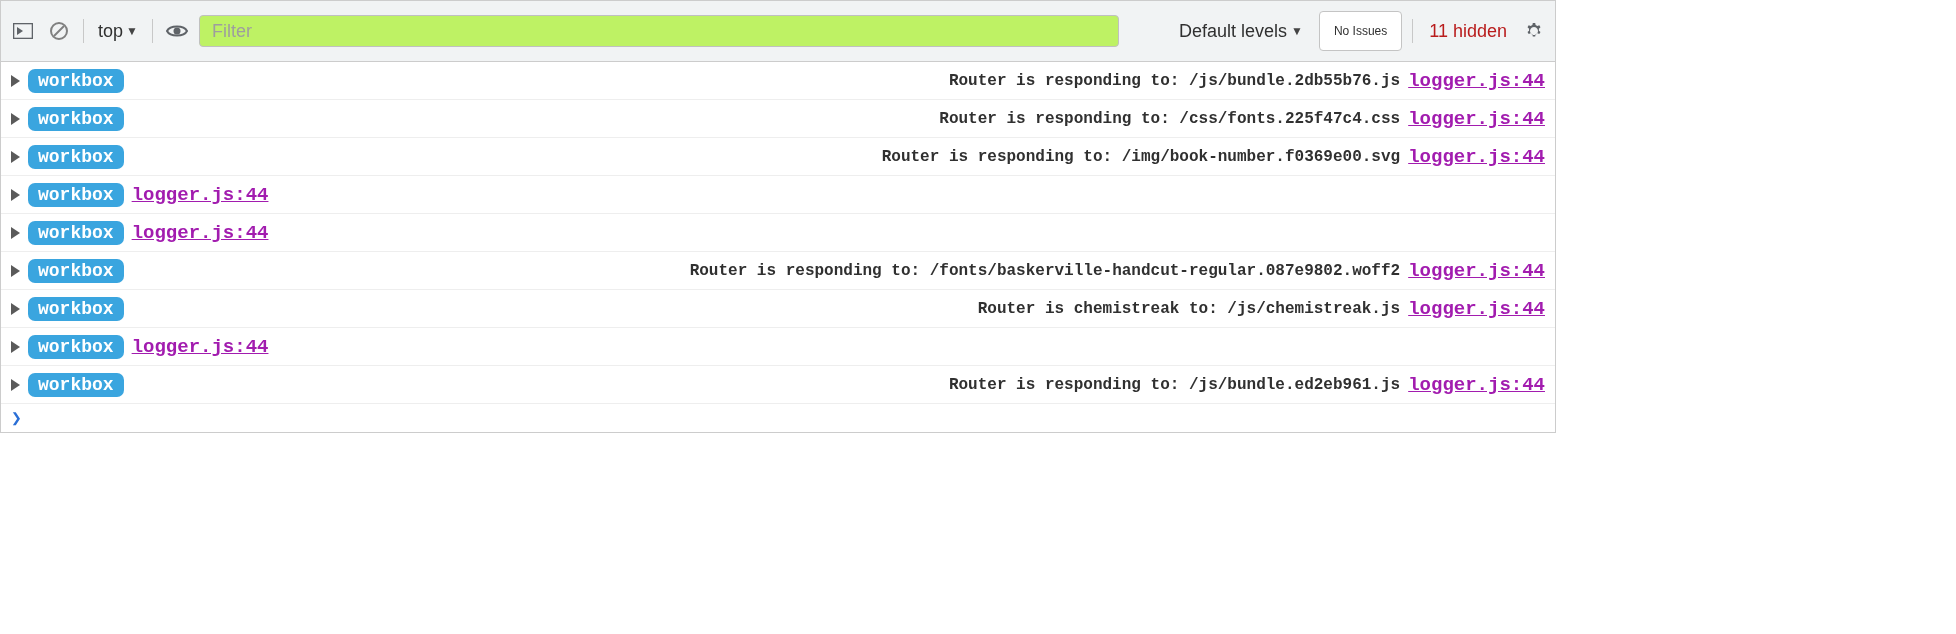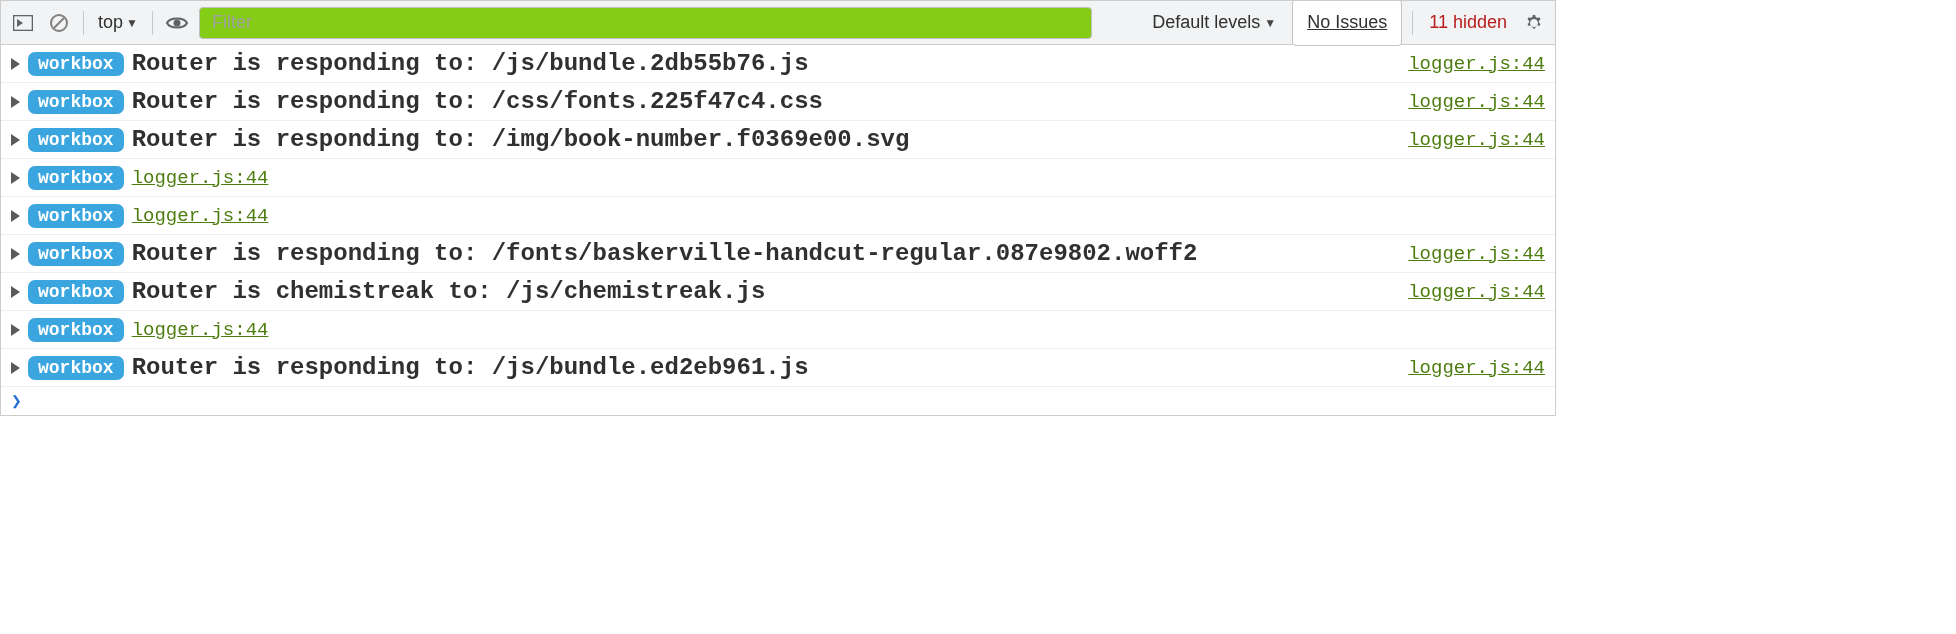--- a/index.html
+++ b/index.html
@@ -8,21 +8,21 @@
       font-size: 16px;
       background: #fff;
       color: #303030;
       width: 1556px;
       border: 1px solid #ccc;
     }
     .mono { font-family: "SF Mono", Menlo, Consolas, "Courier New", monospace; }
     .toolbar {
       display: flex;
       align-items: center;
-      height: 44px;
+      height: 61px;
       border-bottom: 1px solid #ccc;
       padding: 0 8px;
       gap: 8px;
       background: #f1f3f4;
     }
     .toolbar .icon-btn {
       width: 28px;
       height: 28px;
       display: flex;
       align-items: center;
@@ -44,21 +44,21 @@
       padding: 0 4px;
       cursor: pointer;
       font-size: 18px;
     }
     .context-select .tri { font-size: 12px; color: #444; }
     .filter-input {
       flex: 1;
       height: 32px;
       border: 1px solid #c0c0c0;
       border-radius: 4px;
-      background: #84cc16;
+      background: #bef264;
       padding: 0 12px;
       font-size: 18px;
       color: #303030;
       outline: none;
     }
     .filter-input::placeholder { color: #9e9e9e; }
     .levels {
       display: flex;
       align-items: center;
       gap: 4px;
@@ -67,24 +67,23 @@
       cursor: pointer;
       font-size: 18px;
       margin-left: 44px;
     }
     .levels .tri { font-size: 12px; color: #444; }
     .issues-btn {
       background: #fff;
       border: 1px solid #c4c4c4;
       border-radius: 4px;
       padding: 12px 14px;
-      font-size: 18px;
-      cursor: pointer;
-      color: #303030;
-      text-decoration: underline;
+      font-size: 12px;
+      cursor: pointer;
+      color: #303030;
     }
     .hidden-count {
       color: #b91c1c;
       font-size: 18px;
       padding: 0 6px;
     }
     .gear {
       color: #5f6368;
       cursor: pointer;
       width: 26px;
@@ -94,20 +93,21 @@
       justify-content: center;
     }
     .log-rows { }
     .log-row {
       display: flex;
       align-items: center;
       border-bottom: 1px solid #eee;
       padding: 5px 10px 5px 10px;
       gap: 8px;
       min-height: 38px;
+      text-align: right;
     }
     .log-row .expand {
       width: 0; height: 0;
       border-top: 6px solid transparent;
       border-bottom: 6px solid transparent;
       border-left: 9px solid #5a5a5a;
       flex-shrink: 0;
       cursor: pointer;
     }
     .badge {
@@ -117,31 +117,31 @@
       font-size: 18px;
       border-radius: 7px;
       padding: 2px 10px;
       font-family: "SF Mono", Menlo, Consolas, "Courier New", monospace;
       flex-shrink: 0;
     }
     .msg {
       flex: 1;
       color: #303030;
       font-weight: 700;
-      font-size: 24px;
+      font-size: 16px;
       white-space: nowrap;
       overflow: hidden;
     }
     .src {
-      color: #4d7c0f;
+      color: #a21caf;
       font-size: 19px;
       text-decoration: underline;
       cursor: pointer;
       flex-shrink: 0;
-      font-weight: 400;
+      font-weight: 700;
     }
     .prompt-row {
       display: flex;
       align-items: center;
       padding: 4px 10px;
       height: 28px;
     }
     .prompt-chev {
       color: #2a6fd6;
       font-weight: 900;

